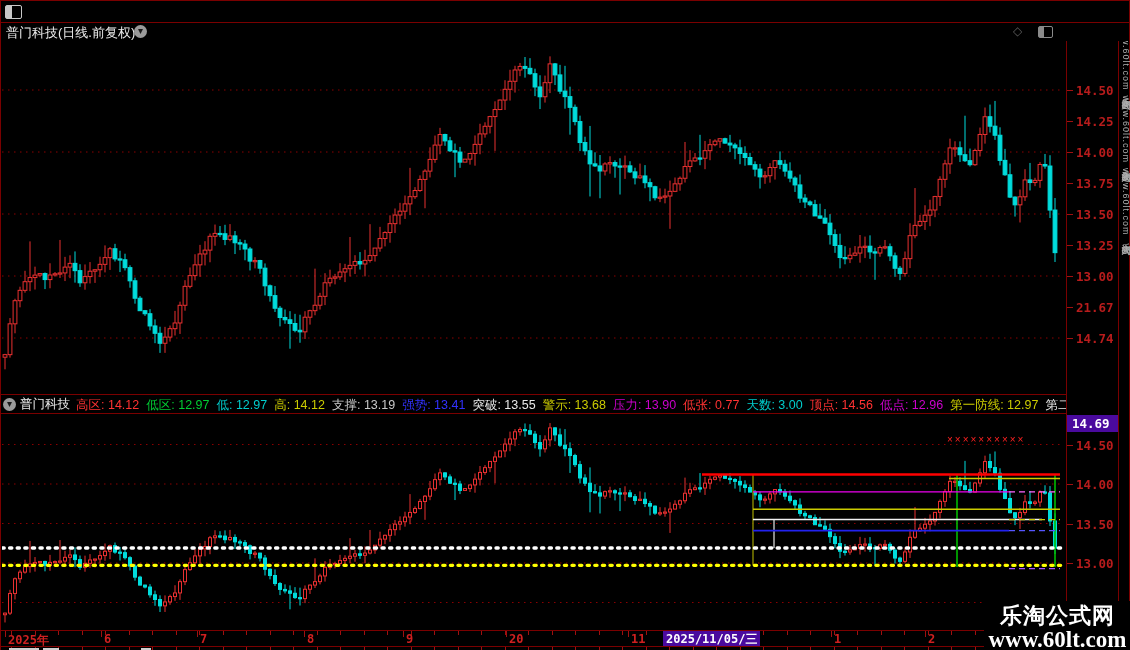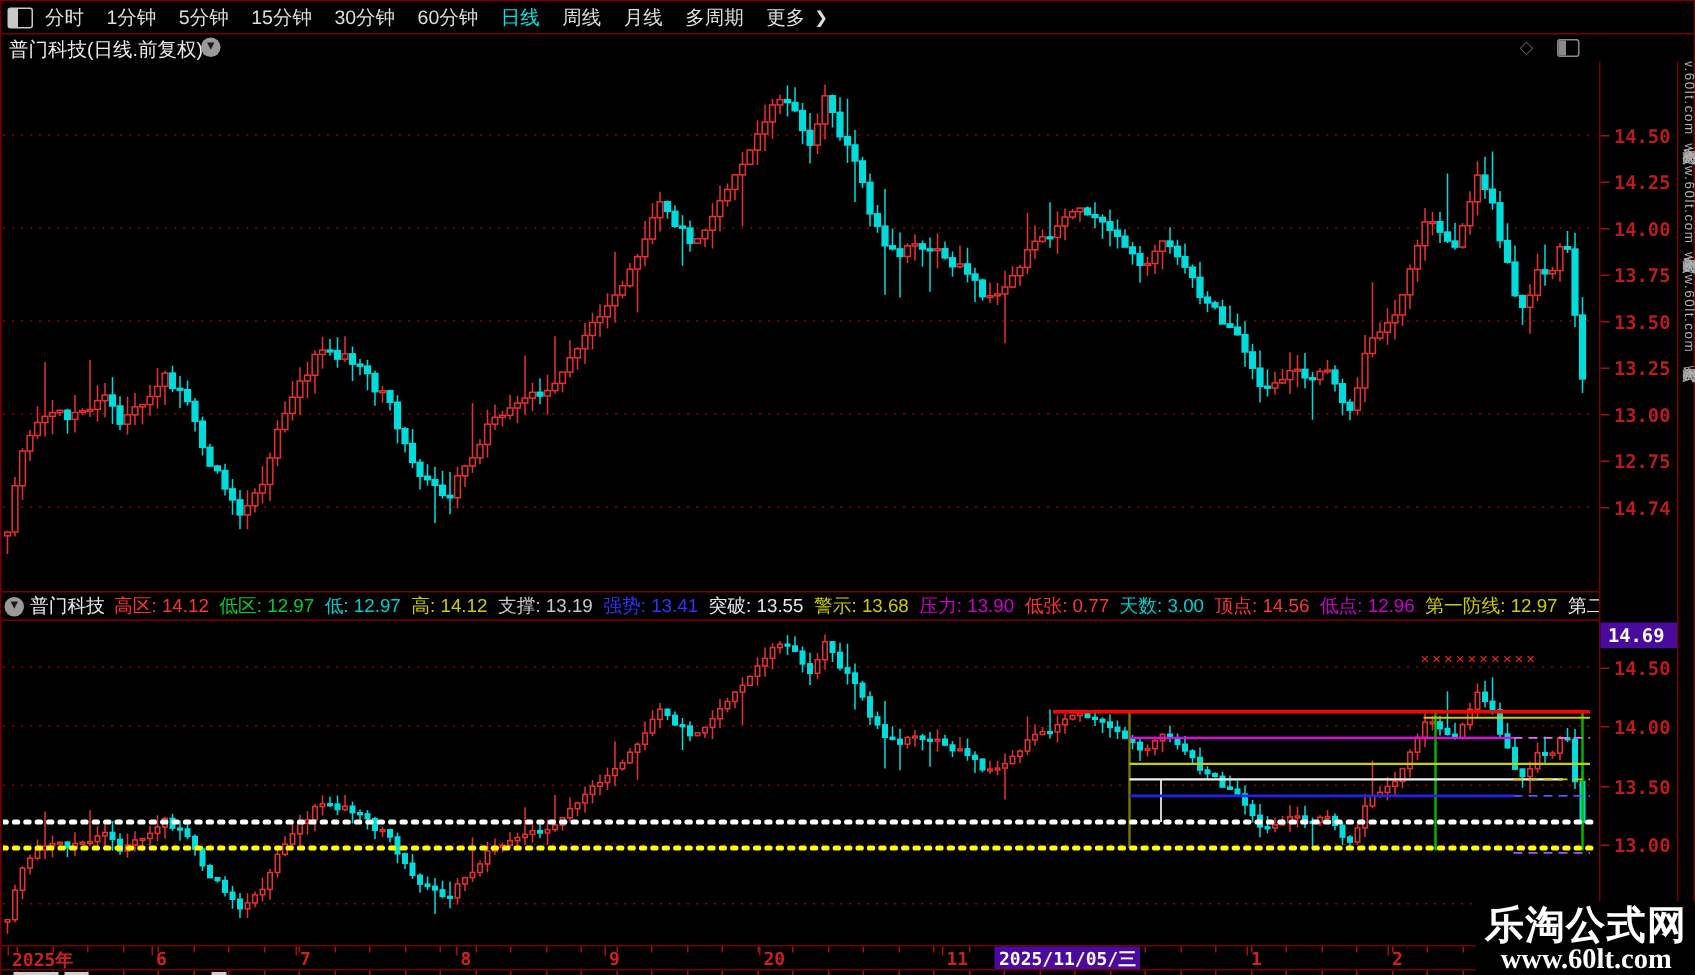--- a/index.html
+++ b/index.html
@@ -52,44 +52,30 @@
   .vsep1{position:absolute;left:1065px;top:22px;width:1px;height:623px;background:#7a0000;z-index:25;}
   .vsep2{position:absolute;left:1117px;top:22px;width:1px;height:623px;background:#7a0000;z-index:25;}
   .sub-highlight{position:absolute;left:1066px;top:414px;width:46px;height:17px;background:#4a0a9e;
     color:#fff;font-size:12.5px;font-weight:bold;font-family:"DejaVu Sans Mono",monospace;
     line-height:17px;padding-left:5px;z-index:26;}
   .side-strip{position:absolute;left:1119px;top:22px;width:11px;height:600px;overflow:hidden;
     color:#b0b0b0;font-size:9px;line-height:11px;writing-mode:vertical-rl;letter-spacing:1px;z-index:24;}
   
   .watermark{position:absolute;left:983px;top:600px;width:147px;height:50px;background:#000;
     z-index:60;text-align:center;}
-  .wm1{color:#fff;font-size:26px;font-weight:bold;letter-spacing:1px;line-height:30px;}
-  .wm2{color:#fff;font-size:19px;font-weight:bold;font-family:"Liberation Serif",serif;line-height:18px;}
+  .wm1{color:#fff;font-size:22px;font-weight:bold;letter-spacing:1px;line-height:30px;}
+  .wm2{color:#fff;font-size:23px;font-weight:bold;font-family:"Liberation Serif",serif;line-height:18px;}
 </style>
 </head>
 <body>
 
 <div class="frame">
 
   <div class="toolbar">
     <span class="win-icon"></span>
-    <div class="tb-left" id="tb-left">
-        <span class="tb-item">分时</span>
-        <span class="tb-item">1分钟</span>
-        <span class="tb-item">5分钟</span>
-        <span class="tb-item">15分钟</span>
-        <span class="tb-item">30分钟</span>
-        <span class="tb-item">60分钟</span>
-        <span class="tb-item active">日线</span>
-        <span class="tb-item">周线</span>
-        <span class="tb-item">月线</span>
-        <span class="tb-item">多周期</span>
-        <span class="tb-item">更多</span>
-        <span class="tb-chev">❯</span>
-      </div>
   </div>
 
   <div class="title-row">
     <span class="stock-title">普门科技(日线.前复权)</span>
     <span class="circle-chevron tr-chev">▾</span>
     <span class="diamond-icon">◇</span>
     <span class="panel-icon"></span>
   </div>
 
   <svg id="main-chart" width="1064" height="353" viewBox="0 0 1064 353">
@@ -953,21 +939,21 @@
       <div class="axis-label" style="left: 1075px; top: 144px;">14.00</div>
       <div class="axis-tick" style="left: 1066px; top: 151px;"></div>
       <div class="axis-label" style="left: 1075px; top: 175px;">13.75</div>
       <div class="axis-tick" style="left: 1066px; top: 182px;"></div>
       <div class="axis-label" style="left: 1075px; top: 206px;">13.50</div>
       <div class="axis-tick" style="left: 1066px; top: 213px;"></div>
       <div class="axis-label" style="left: 1075px; top: 237px;">13.25</div>
       <div class="axis-tick" style="left: 1066px; top: 244px;"></div>
       <div class="axis-label" style="left: 1075px; top: 268px;">13.00</div>
       <div class="axis-tick" style="left: 1066px; top: 275px;"></div>
-      <div class="axis-label" style="left: 1075px; top: 299px;">12.75</div>
+      <div class="axis-label" style="left: 1075px; top: 299px;">21.67</div>
       <div class="axis-tick" style="left: 1066px; top: 306px;"></div>
       <div class="axis-label" style="left: 1075px; top: 330px;">14.74</div>
       <div class="axis-tick" style="left: 1066px; top: 337px;"></div>
     </div>
 
   <div class="indicator-row">
     <span class="circle-chevron ind-chev">▾</span>
     <span class="ind-name">普门科技</span>
     <span id="ind-fields"><span class="ind-field" style="color: rgb(255, 50, 50);">高区: 14.12</span><span class="ind-field" style="color: rgb(0, 204, 51);">低区: 12.97</span><span class="ind-field" style="color: rgb(0, 204, 204);">低: 12.97</span><span class="ind-field" style="color: rgb(204, 204, 0);">高: 14.12</span><span class="ind-field" style="color: rgb(200, 200, 200);">支撑: 13.19</span><span class="ind-field" style="color: rgb(50, 50, 255);">强势: 13.41</span><span class="ind-field" style="color: rgb(232, 232, 232);">突破: 13.55</span><span class="ind-field" style="color: rgb(204, 204, 0);">警示: 13.68</span><span class="ind-field" style="color: rgb(204, 0, 204);">压力: 13.90</span><span class="ind-field" style="color: rgb(255, 50, 50);">低张: 0.77</span><span class="ind-field" style="color: rgb(0, 204, 204);">天数: 3.00</span><span class="ind-field" style="color: rgb(255, 50, 50);">顶点: 14.56</span><span class="ind-field" style="color: rgb(204, 0, 204);">低点: 12.96</span><span class="ind-field" style="color: rgb(204, 204, 0);">第一防线: 12.97</span><span class="ind-field" style="color: rgb(232, 232, 232);">第二防线: 13.1</span></span>
   </div>

